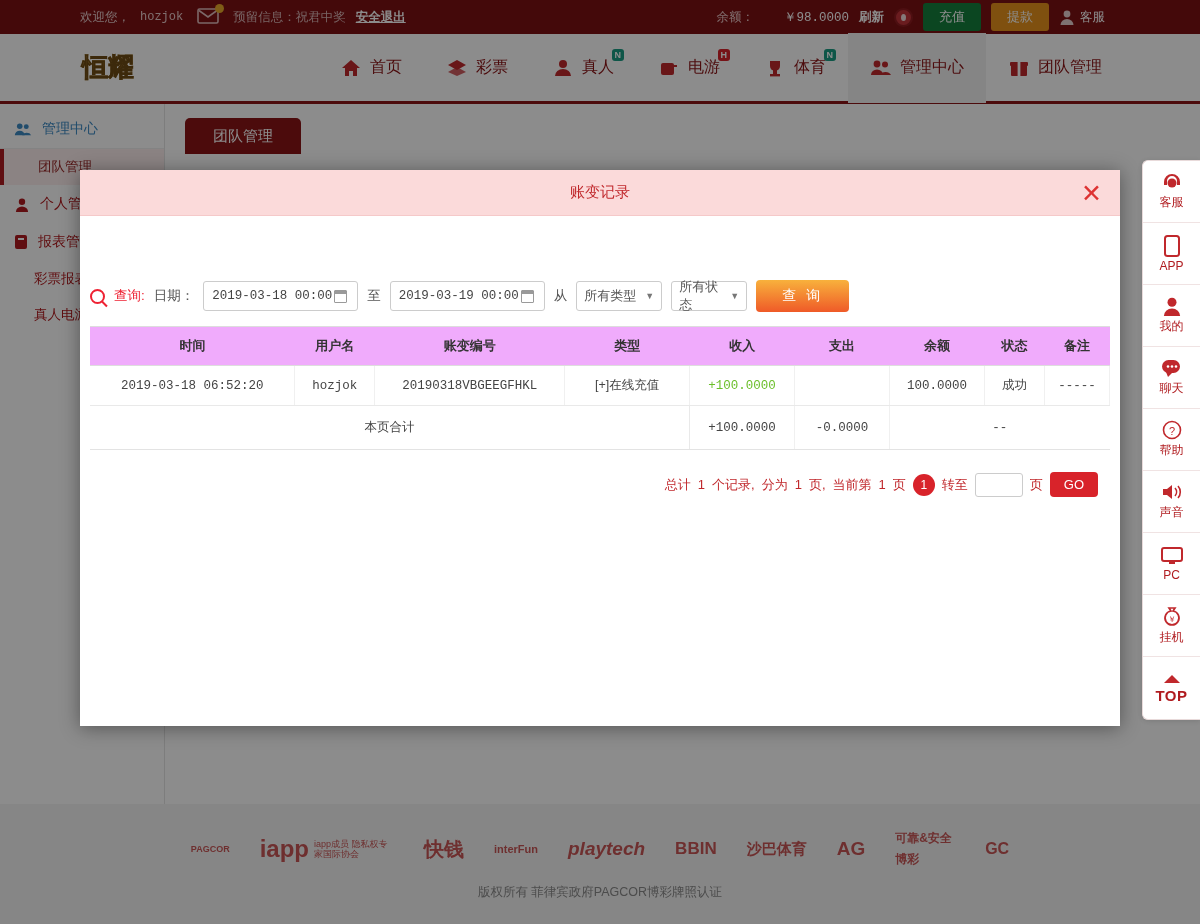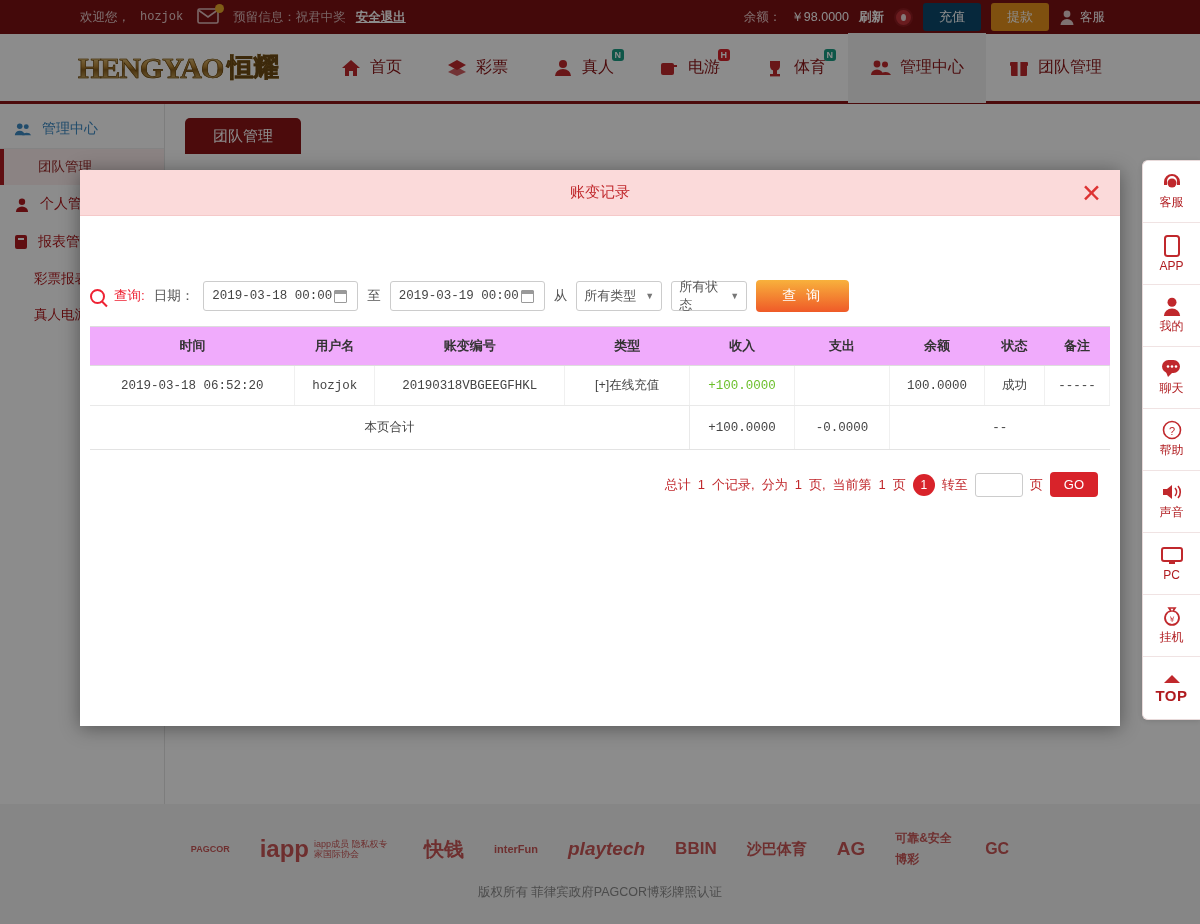--- a/index.html
+++ b/index.html
@@ -19,25 +19,25 @@
     display:flex; align-items:center; font-size:12.5px; position:relative;
   }
   .topbar-left { display:flex; align-items:center; gap:10px; margin-left:80px; }
   .topbar-right { display:flex; align-items:center; gap:10px; margin-left:auto; margin-right:95px; }
   .welcome { color:#e3c7c7; }
   .uname-mono { font-family:"Liberation Mono","DejaVu Sans Mono",monospace; font-size:12px; }
   .mail-dot { position:absolute; right:-5px; top:-4px; width:9px; height:9px; border-radius:50%; background:#e8a92a; }
   .reserve { color:#d9b6b6; }
   .logout { color:#fff; font-weight:bold; text-decoration:underline; }
   .bal-label { color:#e8c6c6; }
-  .bal-val { color:#fff; font-family:Liberation Sans, sans-serif; }
+  .bal-val { color:#fff; font-family:Liberation Mono, monospace;margin-left:20px; }
   .refresh { color:#fff; font-weight:bold; }
   .coin-ico { width:19px; height:19px; border-radius:50%; background:#c2333a; border:2px solid #8d1c20; display:inline-block; position:relative; }
   .coin-ico:after { content:""; position:absolute; left:5px; top:4px; width:5px; height:7px; border-radius:50%; background:#f2dede; }
-  .btn-cz { background:#0c4a6e; color:#fff; border:none; padding:5px 16px; border-radius:3px; font-size:13px; cursor:pointer; }
+  .btn-cz { background:#15803d; color:#fff; border:none; padding:5px 16px; border-radius:3px; font-size:13px; cursor:pointer; }
   .btn-tk { background:#e8931c; color:#fff; border:none; padding:5px 16px; border-radius:3px; font-size:13px; cursor:pointer; }
   .kefu-top { color:#fff; display:flex; align-items:center; gap:5px; }
 
   
   .nav { height:70px; background:#fff; display:flex; align-items:center; border-bottom:3px solid #8a1416; }
   .logo { margin-left:78px; width:216px; height:42px; display:flex; align-items:center; }
   .logo-text {
     font-family:"Liberation Serif","DejaVu Serif",serif; font-weight:bold; font-size:30px;
     letter-spacing:-1px;
     background:linear-gradient(#f7e6a8,#b8873a 45%,#8a5f1d 55%,#e8cd84);
@@ -194,21 +194,20 @@
               <path d="M1.5 16 a6.5 6 0 0 1 13 0z" fill="#e6cfcf"></path>
             </svg>
         </span>
         <span>客服</span>
       </span>
     </div>
   </div>
 
   <div class="nav">
     <div class="logo">
-      <span class="logo-text">HENGYAO</span>
       <span class="logo-cn">恒耀</span>
     </div>
     <div class="navlist">
       <div class="navitem">
         <span class="nav-ico">
             <svg width="20" height="18" viewBox="0 0 20 18">
               <path d="M10 1 L19 9 H16 V17 H12 V12 H8 V17 H4 V9 H1 Z"></path>
             </svg>
           </span>
         <span>首页</span>

